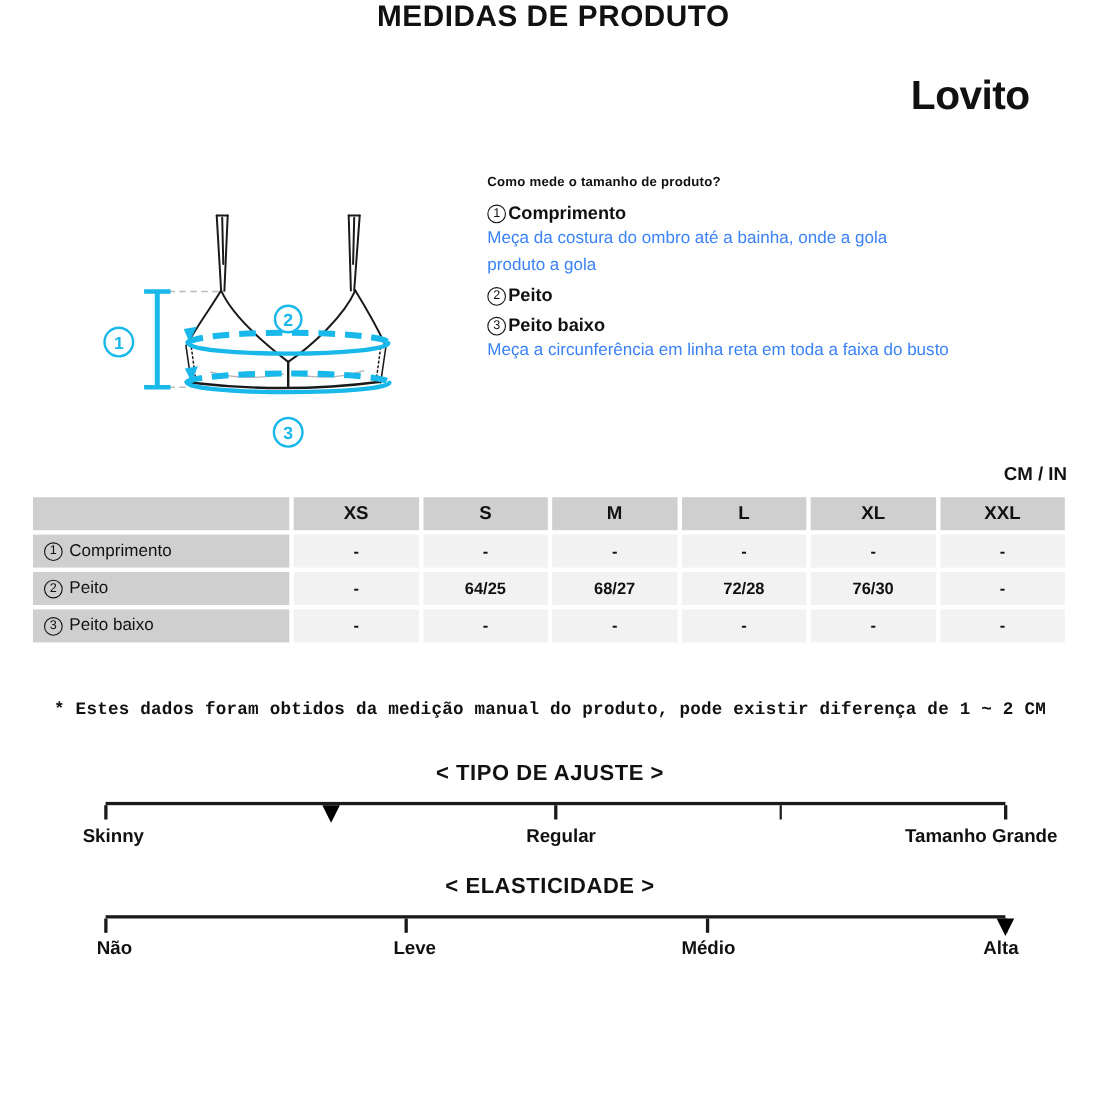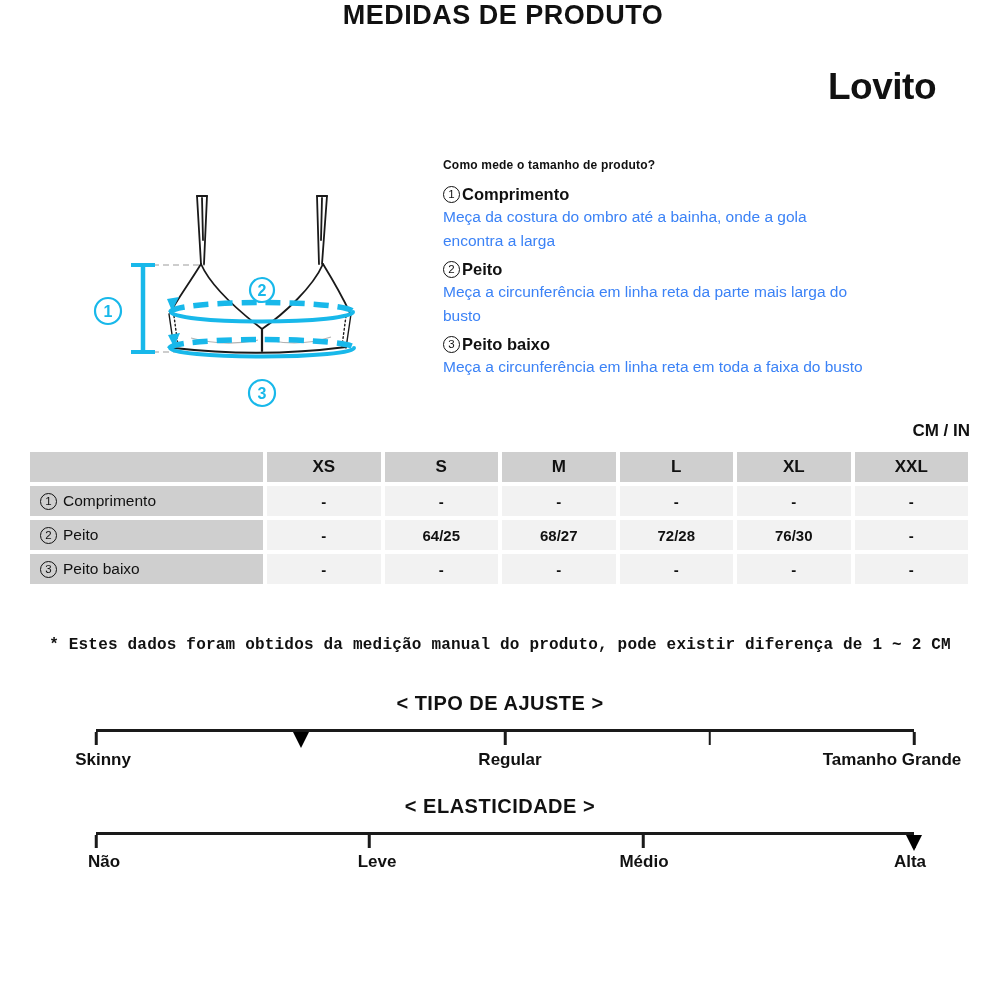--- a/index.html
+++ b/index.html
@@ -136,30 +136,26 @@
 
 <div class="abs guide">
   <div class="guide-heading">Como mede o tamanho de produto?</div>
 
   <div class="g-label">
     <span class="cnum">1</span>
       <span>Comprimento</span>
   </div>
   <div class="g-desc">
     <div>Meça da costura do ombro até a bainha, onde a gola</div>
-    <div>encontra a larga</div>
+    <div>produto a gola</div>
   </div>
 
   <div class="g-label">
     <span class="cnum">2</span>
       <span>Peito</span>
-  </div>
-  <div class="g-desc">
-    <div>Meça a circunferência em linha reta da parte mais larga do</div>
-    <div>busto</div>
   </div>
 
   <div class="g-label">
     <span class="cnum">3</span>
       <span>Peito baixo</span>
   </div>
   <div class="g-desc">
     <div>Meça a circunferência em linha reta em toda a faixa do busto</div>
   </div>
 </div>

